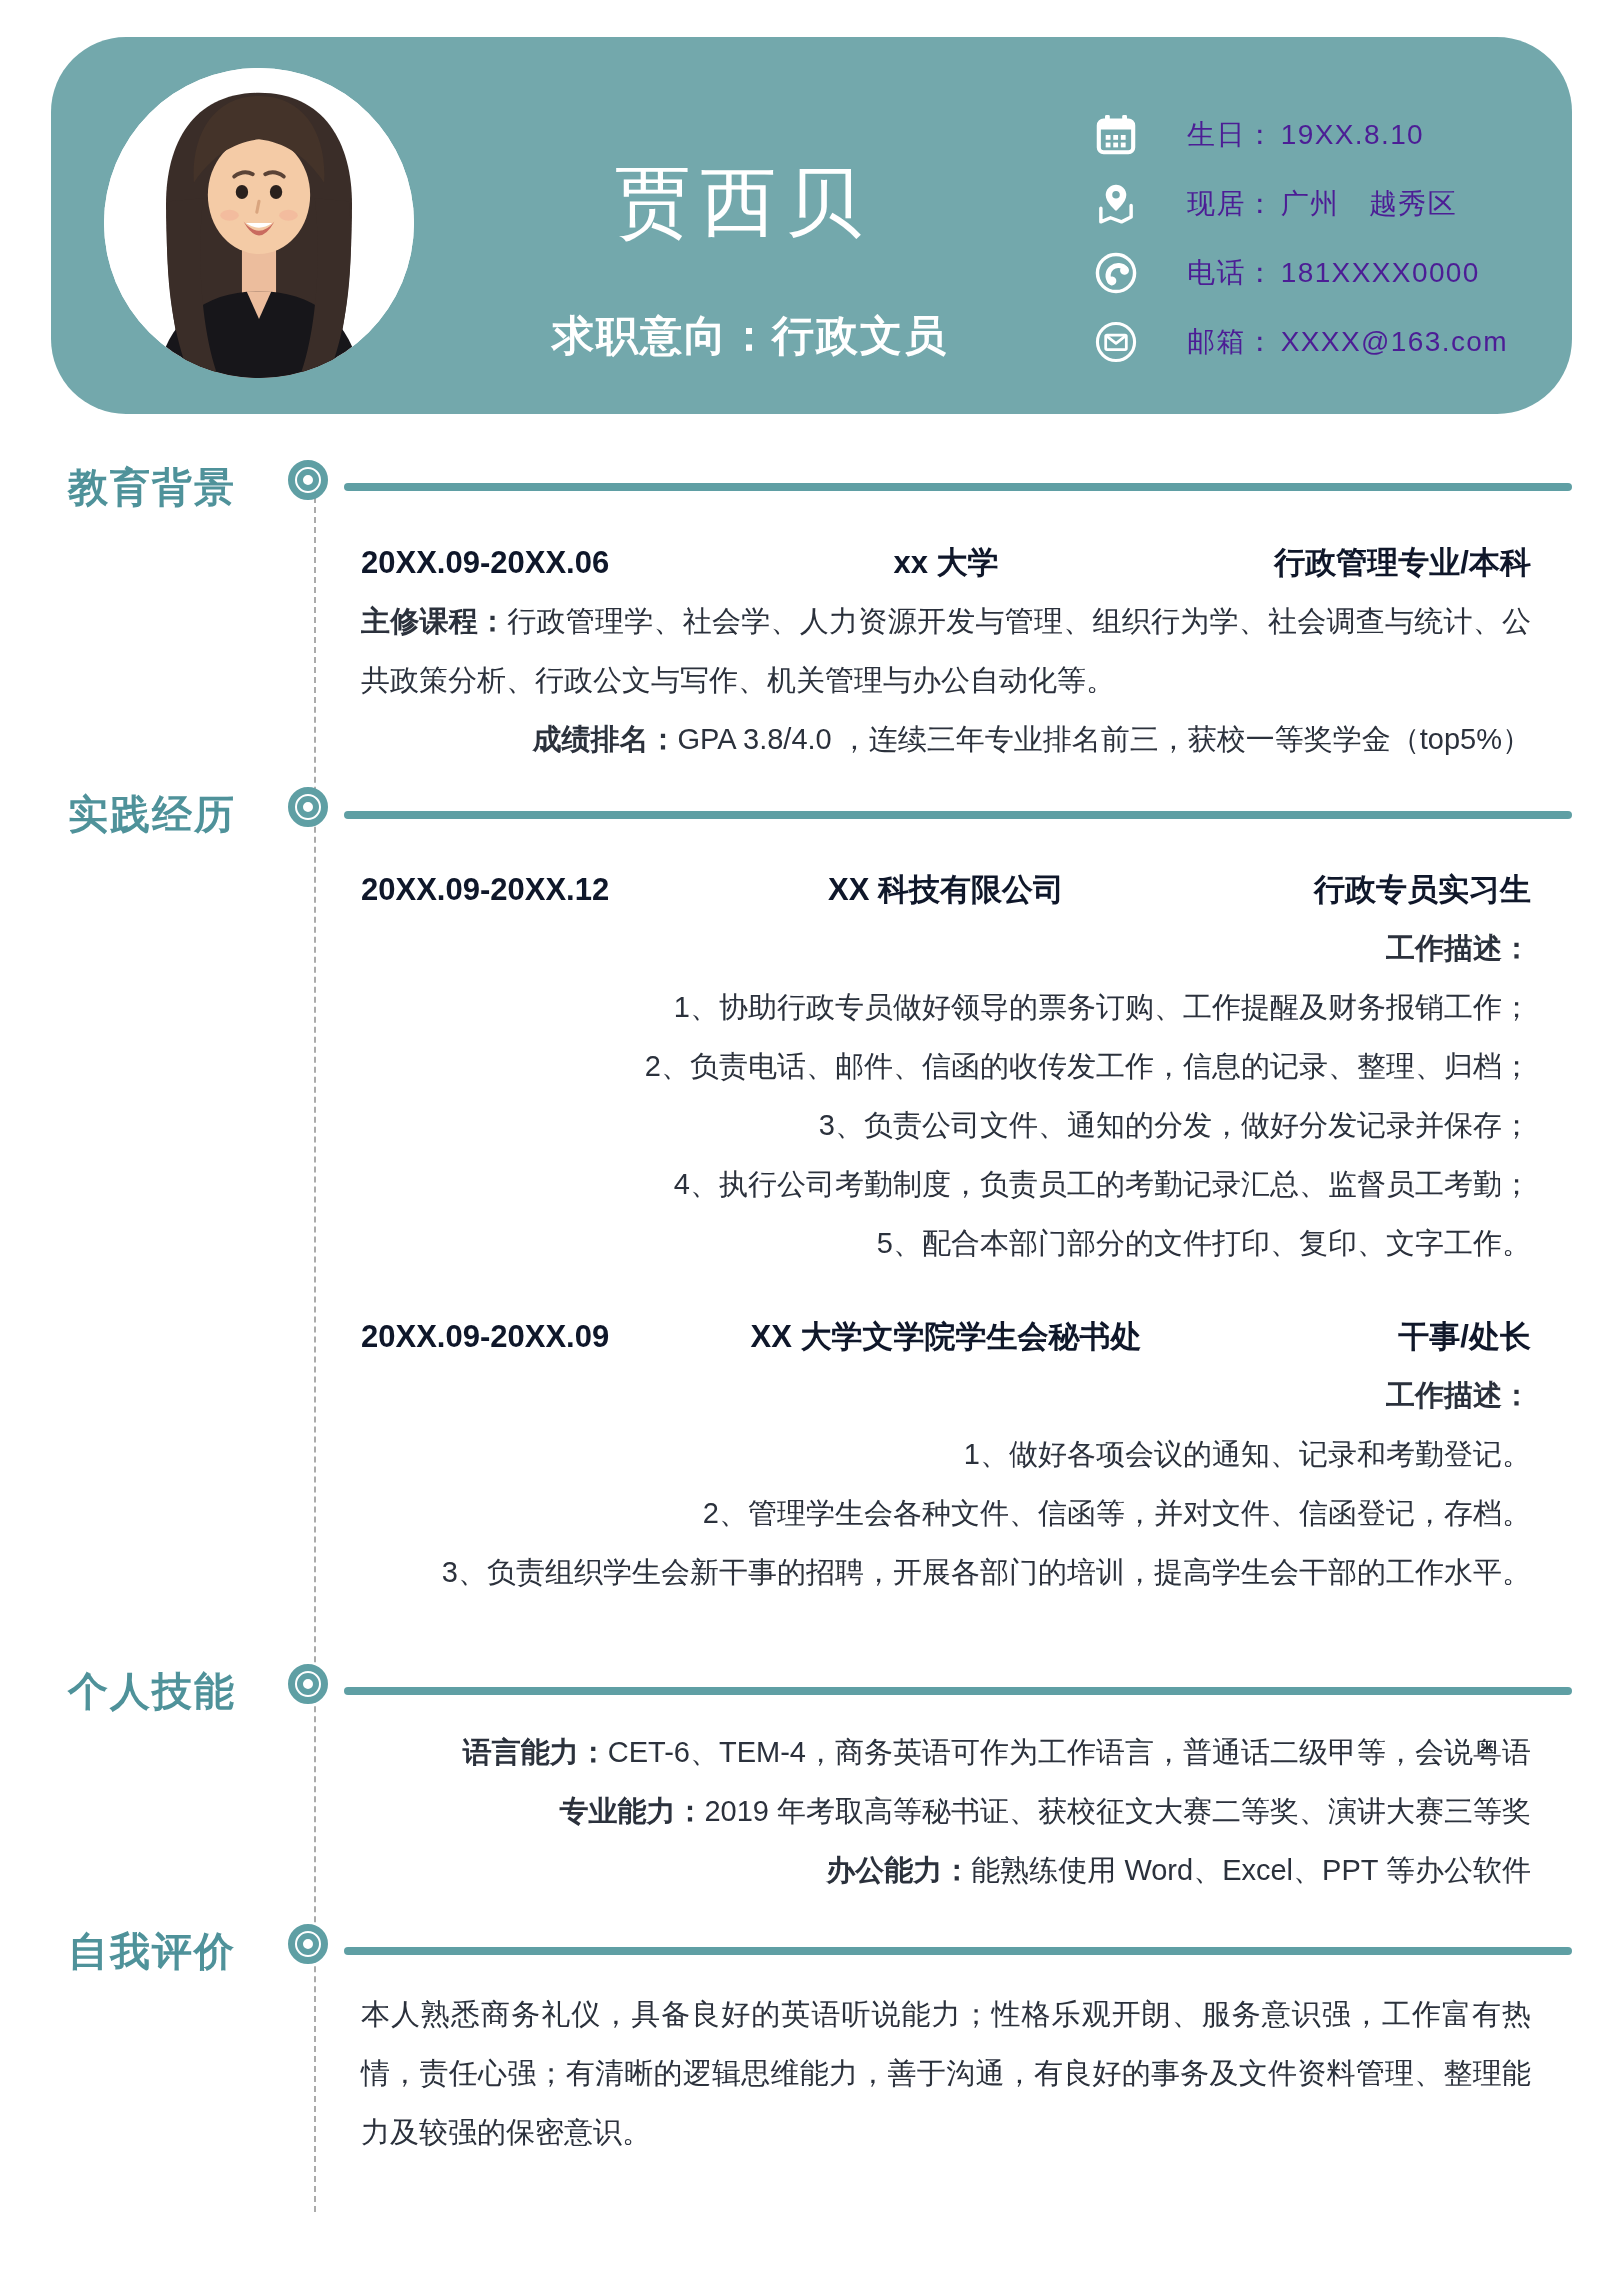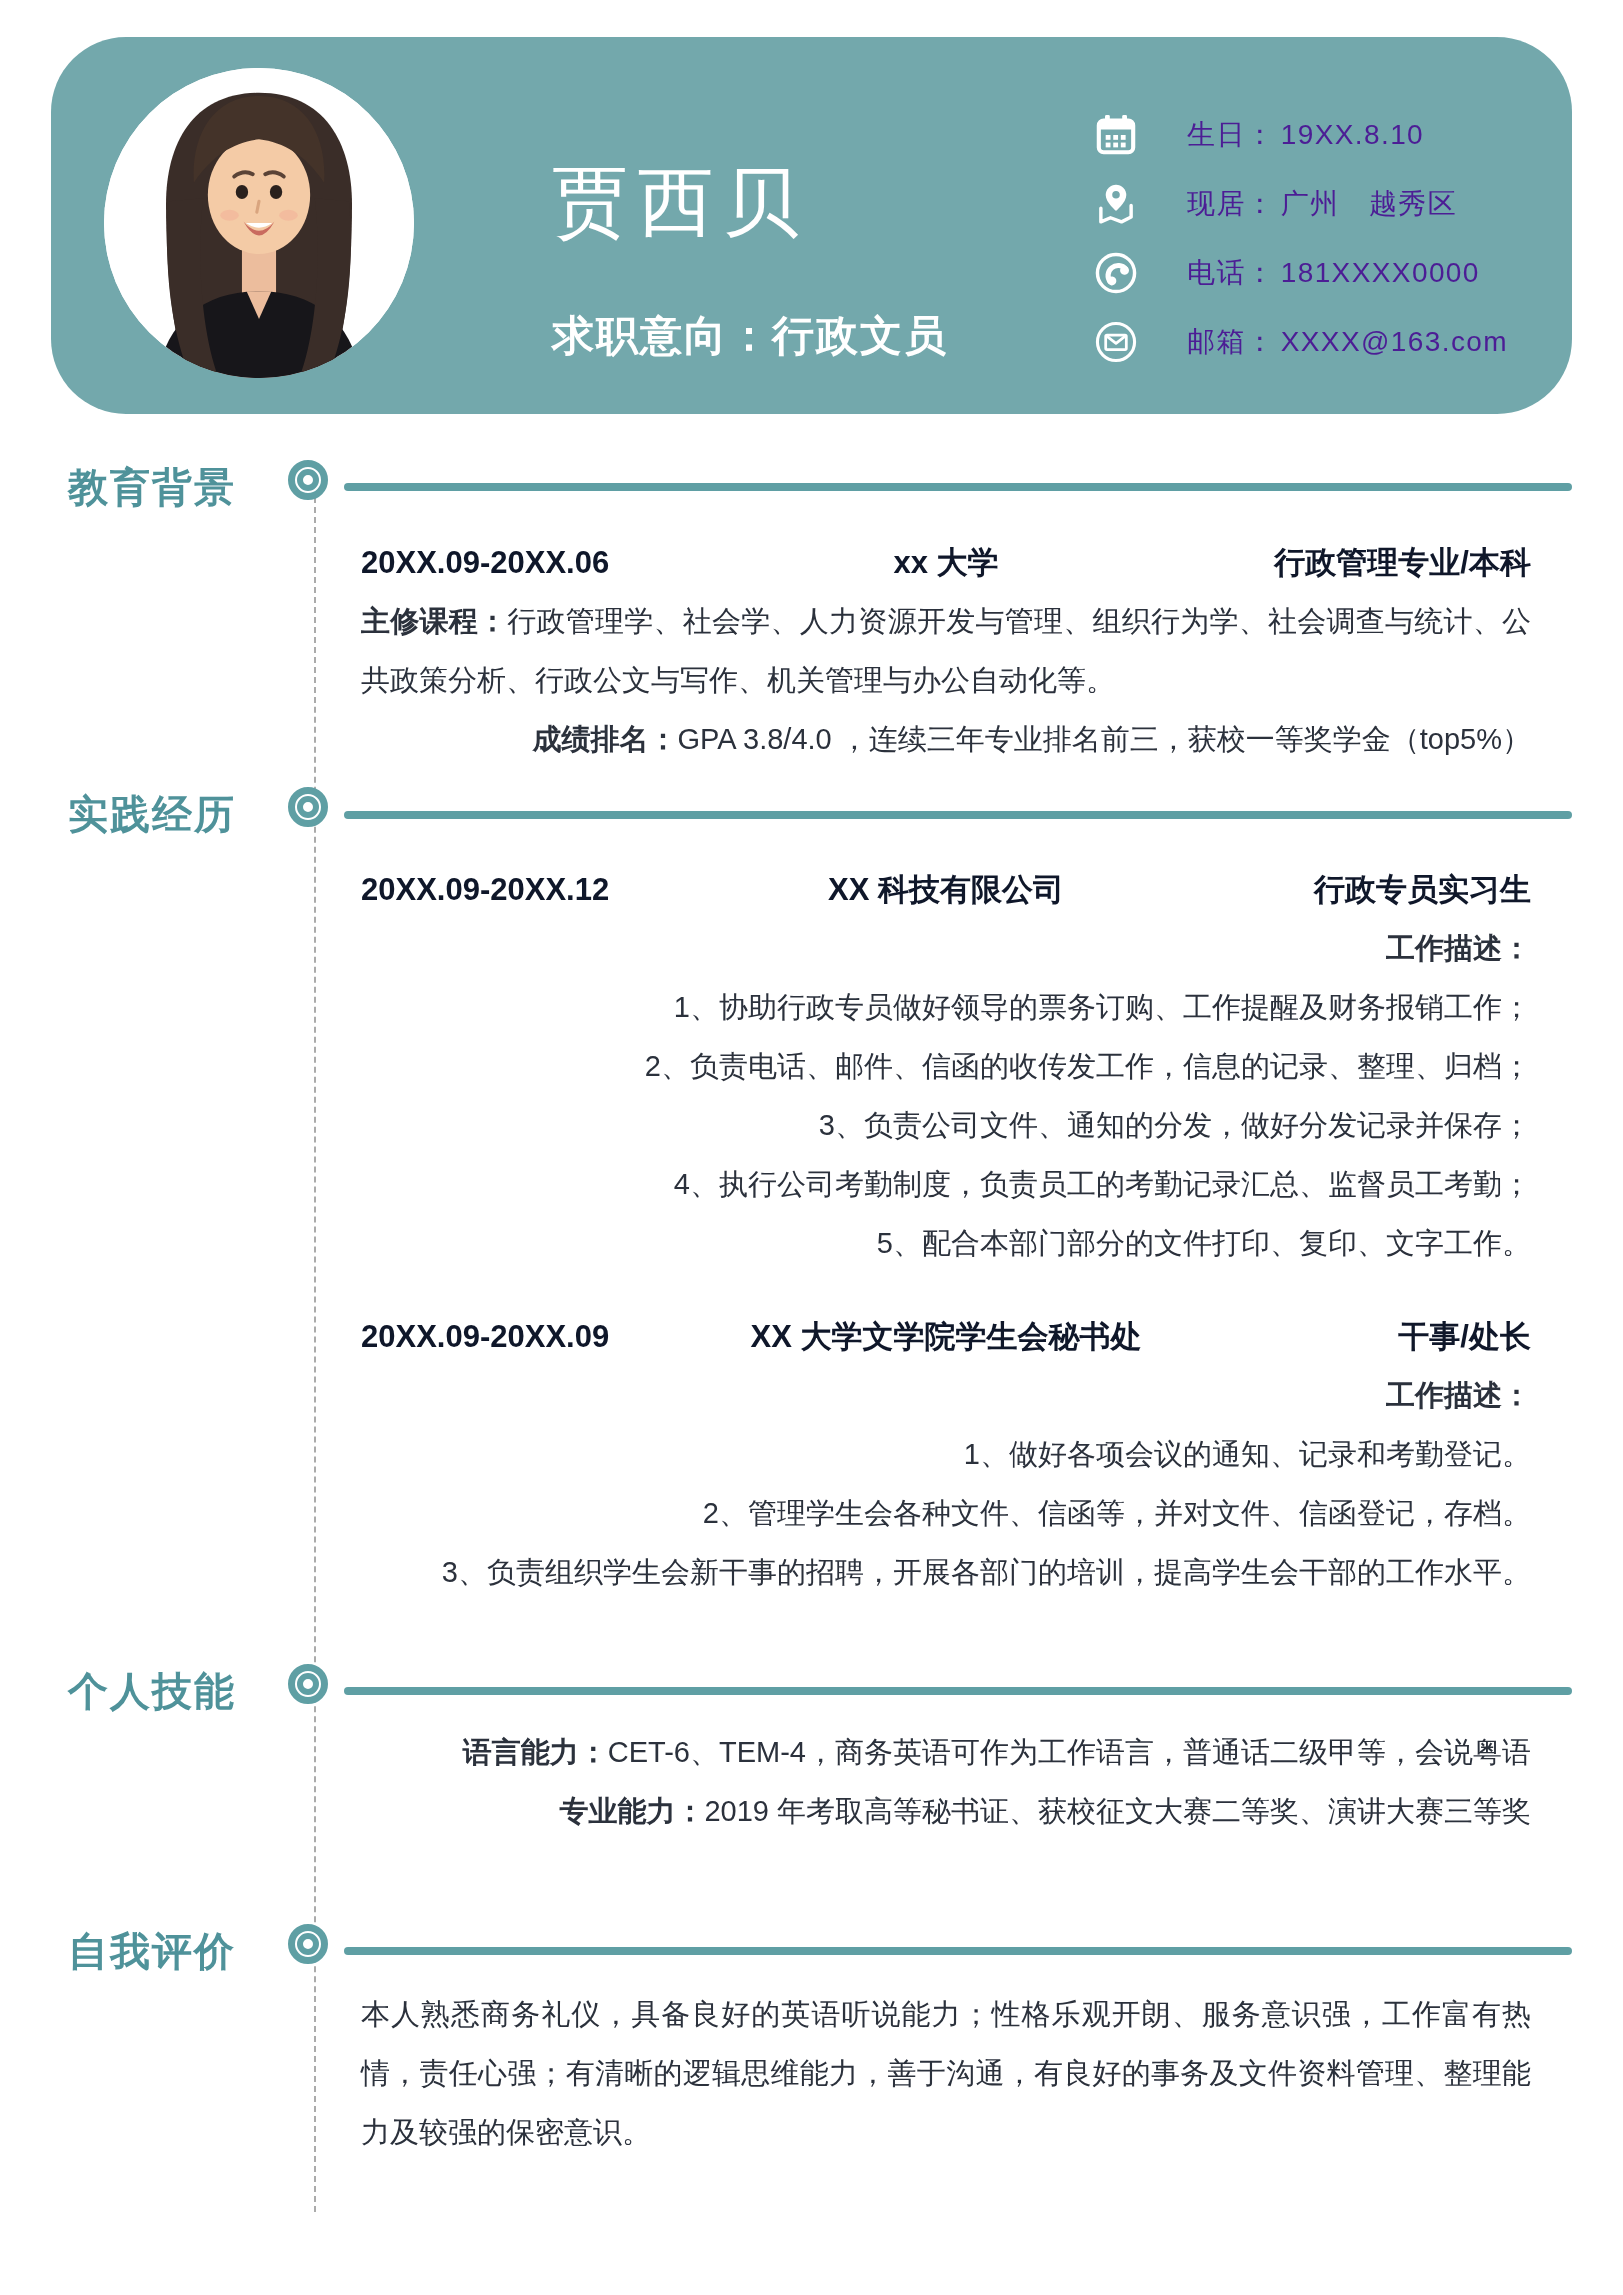--- a/index.html
+++ b/index.html
@@ -13,21 +13,21 @@
   html,body{background:#fff;}
   body{font-family:"Liberation Sans","DejaVu Sans",sans-serif;color:var(--text);}
   .page{position:relative;width:1623px;height:2295px;background:#fff;overflow:hidden;}
 
   
   .hero{position:absolute;left:51px;top:37px;width:1521px;height:377px;
         background:var(--header-bg);border-radius:75px;}
   .avatar{position:absolute;left:53px;top:31px;width:310px;height:310px;border-radius:50%;
           overflow:hidden;background:#fff;}
   .avatar svg{display:block;width:100%;height:100%;}
-  .hero-center{position:absolute;left:501px;top:0;width:382px;height:377px;}
+  .hero-center{position:absolute;left:501px;top:0;width:382px;height:377px;text-align:center;}
   .name{position:absolute;left:0;top:115px;width:382px;font-size:76px;font-weight:400;
         color:#fff;letter-spacing:9.5px;white-space:nowrap;}
   .intention{position:absolute;left:0;top:271px;width:382px;font-size:42px;font-weight:700;
         color:#fff;letter-spacing:2px;white-space:nowrap;}
   .contacts{position:absolute;left:1043px;top:76px;list-style:none;}
   .contact{display:flex;align-items:center;height:44px;margin-bottom:25px;}
   .cicon{width:44px;height:44px;flex:0 0 44px;margin-right:49px;}
   .cicon svg{display:block;width:100%;height:100%;}
   .clabel,.cvalue{font-size:28px;color:#4c1d95;letter-spacing:1.4px;white-space:nowrap;}
   .cvalue{margin-left:5.5px;}
@@ -197,20 +197,21 @@
     </div>
   </div>
 
   <div class="sec-title" style="top:1667px;text-align:center;">个人技能</div>
   <div class="ring" style="top:1664px;"></div>
   <div class="hline" style="top:1687px;"></div>
 
   <div class="content" style="top:1723px;">
     <p class="body"><b>语言能力：</b><span>CET-6、TEM-4，商务英语可作为工作语言，普通话二级甲等，会说粤语</span></p>
     <p class="body"><b>专业能力：</b><span>2019 年考取高等秘书证、获校征文大赛二等奖、演讲大赛三等奖</span></p>
+    <p class="body"><b>办公能力：</b><span>能熟练使用 Word、Excel、PPT 等办公软件</span></p>
   </div>
 
   <div class="sec-title" style="top:1927px;">自我评价</div>
   <div class="ring" style="top:1924px;"></div>
   <div class="hline" style="top:1947px;"></div>
 
   <div class="content" style="top:1985px;">
     <p class="body justify">本人熟悉商务礼仪，具备良好的英语听说能力；性格乐观开朗、服务意识强，工作富有热情，责任心强；有清晰的逻辑思维能力，善于沟通，有良好的事务及文件资料管理、整理能力及较强的保密意识。</p>
   </div>
 

